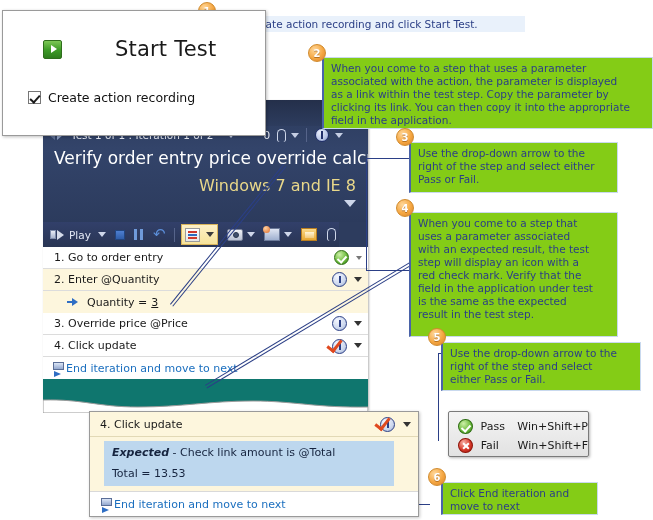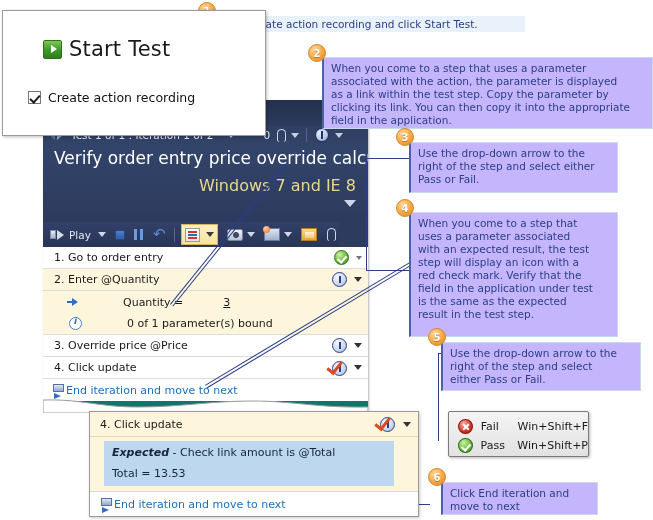--- a/index.html
+++ b/index.html
@@ -17,21 +17,21 @@
     background:radial-gradient(circle at 35% 30%, #ffd79a 0%, #f5a742 55%, #d9802a 100%);
     border:1px solid #d08a2c;
     color:#ffffff;font-size:10px;font-weight:bold;
     display:flex;align-items:center;justify-content:center;
     box-sizing:border-box;z-index:40;
     text-shadow:0 1px 0 rgba(120,60,0,.5);
   }
 
   
   .callout{
-    background:#c4b5fd;
+    background:#84cc16;
     border:1px solid #c9d9ee;
     border-left:2px solid #4a63a8;
     color:#2b3f86;
     font-size:10.5px;line-height:13px;
     padding:4px 22px 5px 7px;
     box-sizing:border-box;z-index:30;
   }
   .callout.plain{
     background:#e9f1fb;border:none;border-left:none;padding:1px 3px;
   }
@@ -58,21 +58,21 @@
   .playGlyph{
     width:17px;height:17px;border-radius:2px;
     background:linear-gradient(180deg,#7dc855 0%,#3f9d28 50%,#2e7d1d 100%);
     border:1px solid #2f6e1c;display:flex;align-items:center;justify-content:center;
   }
   .playGlyph:after{
     content:"";display:block;
     border-left:6px solid #ffffff;border-top:4px solid transparent;border-bottom:4px solid transparent;
     margin-left:2px;
   }
-  #startTestBox .stLabel{font-size:21px;color:#1a1a1a;font-weight:400;letter-spacing:.2px;}
+  #startTestBox .stLabel{font-size:21px;color:#1a1a1a;font-weight:400;letter-spacing:.2px;margin-left:46px;}
   #startTestBox .cbRow{position:absolute;left:25px;top:79px;display:flex;align-items:center;gap:7px;}
   .cbox{
     width:13px;height:13px;background:#fff;border:1px solid #767676;position:relative;
     box-sizing:border-box;
   }
   .cbox:after{
     content:"";position:absolute;left:3px;top:1px;width:4px;height:8px;
     border:solid #1a1a1a;border-width:0 2px 2px 0;transform:rotate(42deg);
   }
   #startTestBox .cbLabel{font-size:12.5px;color:#111;text-align:center;}
@@ -250,21 +250,20 @@
   }
   .redCheck{position:relative;width:18px;height:16px;}
   .redCheck .pg{position:absolute;right:0;top:1px;}
   .redCheck:after{
     content:"";position:absolute;left:1px;top:-1px;width:6px;height:12px;
     border:solid #e0491f;border-width:0 3px 3px 0;transform:rotate(38deg);z-index:2;
   }
   .sub{
     position:relative;height:22px;display:flex;align-items:center;background:#fdf6dd;
     box-sizing:border-box;
-    gap:36px;
   }
   .sub .arrowIcon{
     margin-left:24px;width:11px;height:9px;position:relative;
   }
   .sub .arrowIcon:before{
     content:"";position:absolute;left:0;top:3px;width:6px;height:2.5px;background:#2f6ec4;
   }
   .sub .arrowIcon:after{
     content:"";position:absolute;left:5px;top:0;
     border-left:6px solid #2f6ec4;border-top:4.5px solid transparent;border-bottom:4.5px solid transparent;
@@ -409,24 +408,20 @@
         <div class="sCaret"></div>
       </div>
     </div>
 
     <div class="sub">
       <div class="arrowIcon"></div>
       <span class="stxt">Quantity =</span>
       <span class="stxt plink" style="margin-left:4px">3</span>
     </div>
 
-    <div class="sub" style="border-bottom:1px solid #dcdcdc">
-      <div class="iGlyph"></div>
-      <span class="stxt">0 of 1 parameter(s) bound</span>
-    </div>
 
     <div class="step">
       <span class="txt">3. Override price @Price</span>
       <div class="right">
         <div class="pendGlyph"></div>
         <div class="sCaret"></div>
       </div>
     </div>
 
     <div class="step">
@@ -479,29 +474,29 @@
     <div class="l2">Total = 13.53</div>
   </div>
   <div class="dFoot">
     <div class="endIcon" style="margin-left:10px"></div>
     <span class="endTxt">End iteration and move to next</span>
   </div>
 </div>
 
 <div class="abs" id="passFail">
   <div class="pfRow">
+    <span class="okGlyph"></span>
+    <span class="pfLabel">Pass</span>
+    <span class="pfKey">Win+Shift+P</span>
+  </div>
+  <div class="pfRow">
     <span class="failGlyph"></span>
     <span class="pfLabel">Fail</span>
     <span class="pfKey">Win+Shift+F</span>
   </div>
-  <div class="pfRow">
-    <span class="okGlyph"></span>
-    <span class="pfLabel">Pass</span>
-    <span class="pfKey">Win+Shift+P</span>
-  </div>
 </div>
 
 <div class="abs leader" style="left:88px;top:28px;width:1px;height:22px;"></div>
 <div class="abs leader" style="left:88px;top:28px;width:118px;height:1px;"></div>
 
 <div class="leaderdiag dbl" style="left:170px;top:304px;width:180px;transform:rotate(-51deg);"></div>
 
 <div class="abs leader" style="left:366px;top:158px;width:1px;height:113px;"></div>
 <div class="abs leader" style="left:366px;top:158px;width:45px;height:1px;"></div>
 <div class="abs leader" style="left:366px;top:270px;width:45px;height:1px;"></div>

